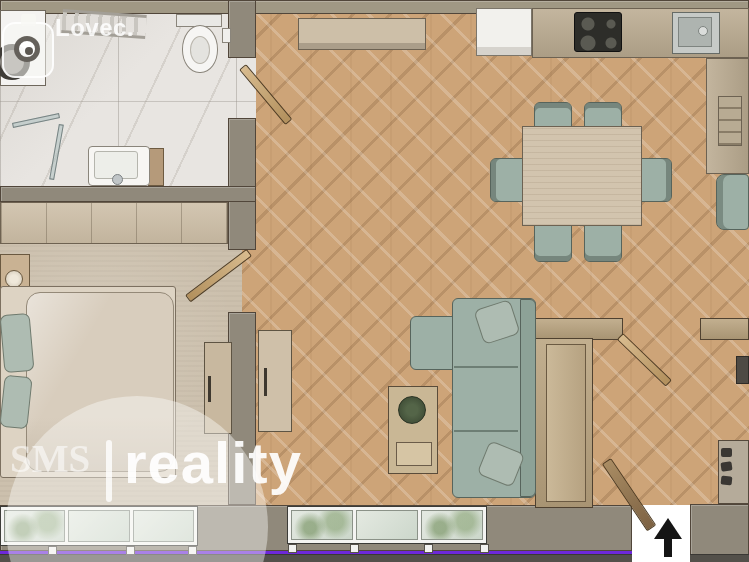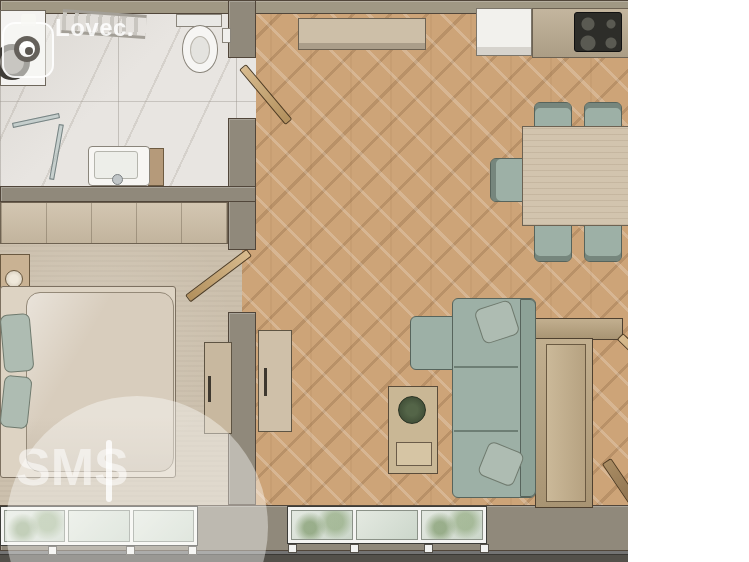--- a/index.html
+++ b/index.html
@@ -1,16 +1,16 @@
 <!DOCTYPE html>
 <html><head>
 <meta charset="utf-8">
 <style>
   html,body{margin:0;padding:0;background:#ffffff;}
-  #plan{position:relative;width:628px;height:562px;overflow:hidden;background:#737373;
+  #plan{position:relative;width:749px;height:562px;overflow:hidden;background:#6d28d9;
         font-family:"Liberation Sans",sans-serif;}
   .a{position:absolute;box-sizing:border-box;}
 
   
   .floor-parquet{background-color:#cda478;
     background-image:
       repeating-linear-gradient(45deg, rgba(255,255,255,.20) 0 3px, rgba(255,255,255,0) 3px 26px),
       repeating-linear-gradient(-45deg, rgba(92,58,28,.18) 0 3px, rgba(0,0,0,0) 3px 26px),
       repeating-linear-gradient(90deg, rgba(120,80,40,.07) 0 2px, transparent 2px 40px);}
   .floor-marble{background-color:#e8e5e1;
@@ -53,21 +53,21 @@
   
   .wm{color:rgba(255,255,255,.85);font-weight:700;line-height:1.2;}
   #logo-text{left:55px;top:14px;font-size:24px;letter-spacing:.5px;color:rgba(255,255,255,.85);}
   #logo-icon{left:2px;top:22px;width:52px;height:56px;border-radius:13px;
      background:rgba(248,247,244,.55);border:2px solid rgba(255,255,255,.85);}
   #logo-ring{left:10px;top:12px;width:26px;height:26px;border-radius:50%;
      border:5px solid rgba(62,57,50,.8);background:rgba(255,255,255,.92);}
   #logo-dot{left:21px;top:23px;width:8px;height:8px;border-radius:50%;background:rgba(62,57,50,.85);}
   #logo-notch{left:17px;top:-10px;width:15px;height:12px;border-radius:3px;background:rgba(248,247,244,.8);}
   #sms-circle{left:6px;top:396px;width:262px;height:262px;border-radius:50%;background:rgba(253,252,250,.42);}
-  #sms-text{left:16px;top:436px;font-size:52px;color:rgba(255,255,255,.55);}
+  #sms-text{left:10px;top:436px;font-size:39px;color:rgba(255,255,255,.55);font-family:Liberation Serif, serif;}
   #sms-divider{left:106px;top:440px;width:6px;height:62px;border-radius:3px;background:rgba(255,255,255,.8);}
   #reality-text{left:124px;top:428px;font-size:58px;color:rgba(255,255,255,.92);letter-spacing:1px;}
 
   
   .arrow-head{width:0;height:0;border-left:14px solid transparent;border-right:14px solid transparent;
       border-bottom:21px solid #151515;}
   .arrow-stem{width:8px;height:18px;background:#151515;margin:0 auto;}
 </style>
 </head>
 <body>
@@ -195,14 +195,15 @@
     <div class="a" id="logo-notch"></div>
     <div class="a" id="logo-ring"></div>
     <div class="a" id="logo-dot"></div>
   </div>
   <div class="a wm" id="logo-text">
     <div>Lovec.</div>
   </div>
   <div class="a" id="sms-circle"></div>
   <div class="a wm" id="sms-text">SMS</div>
   <div class="a" id="sms-divider"></div>
+  <div class="a wm" id="reality-text">reality</div>
 
 </div>
 
 </body></html>

